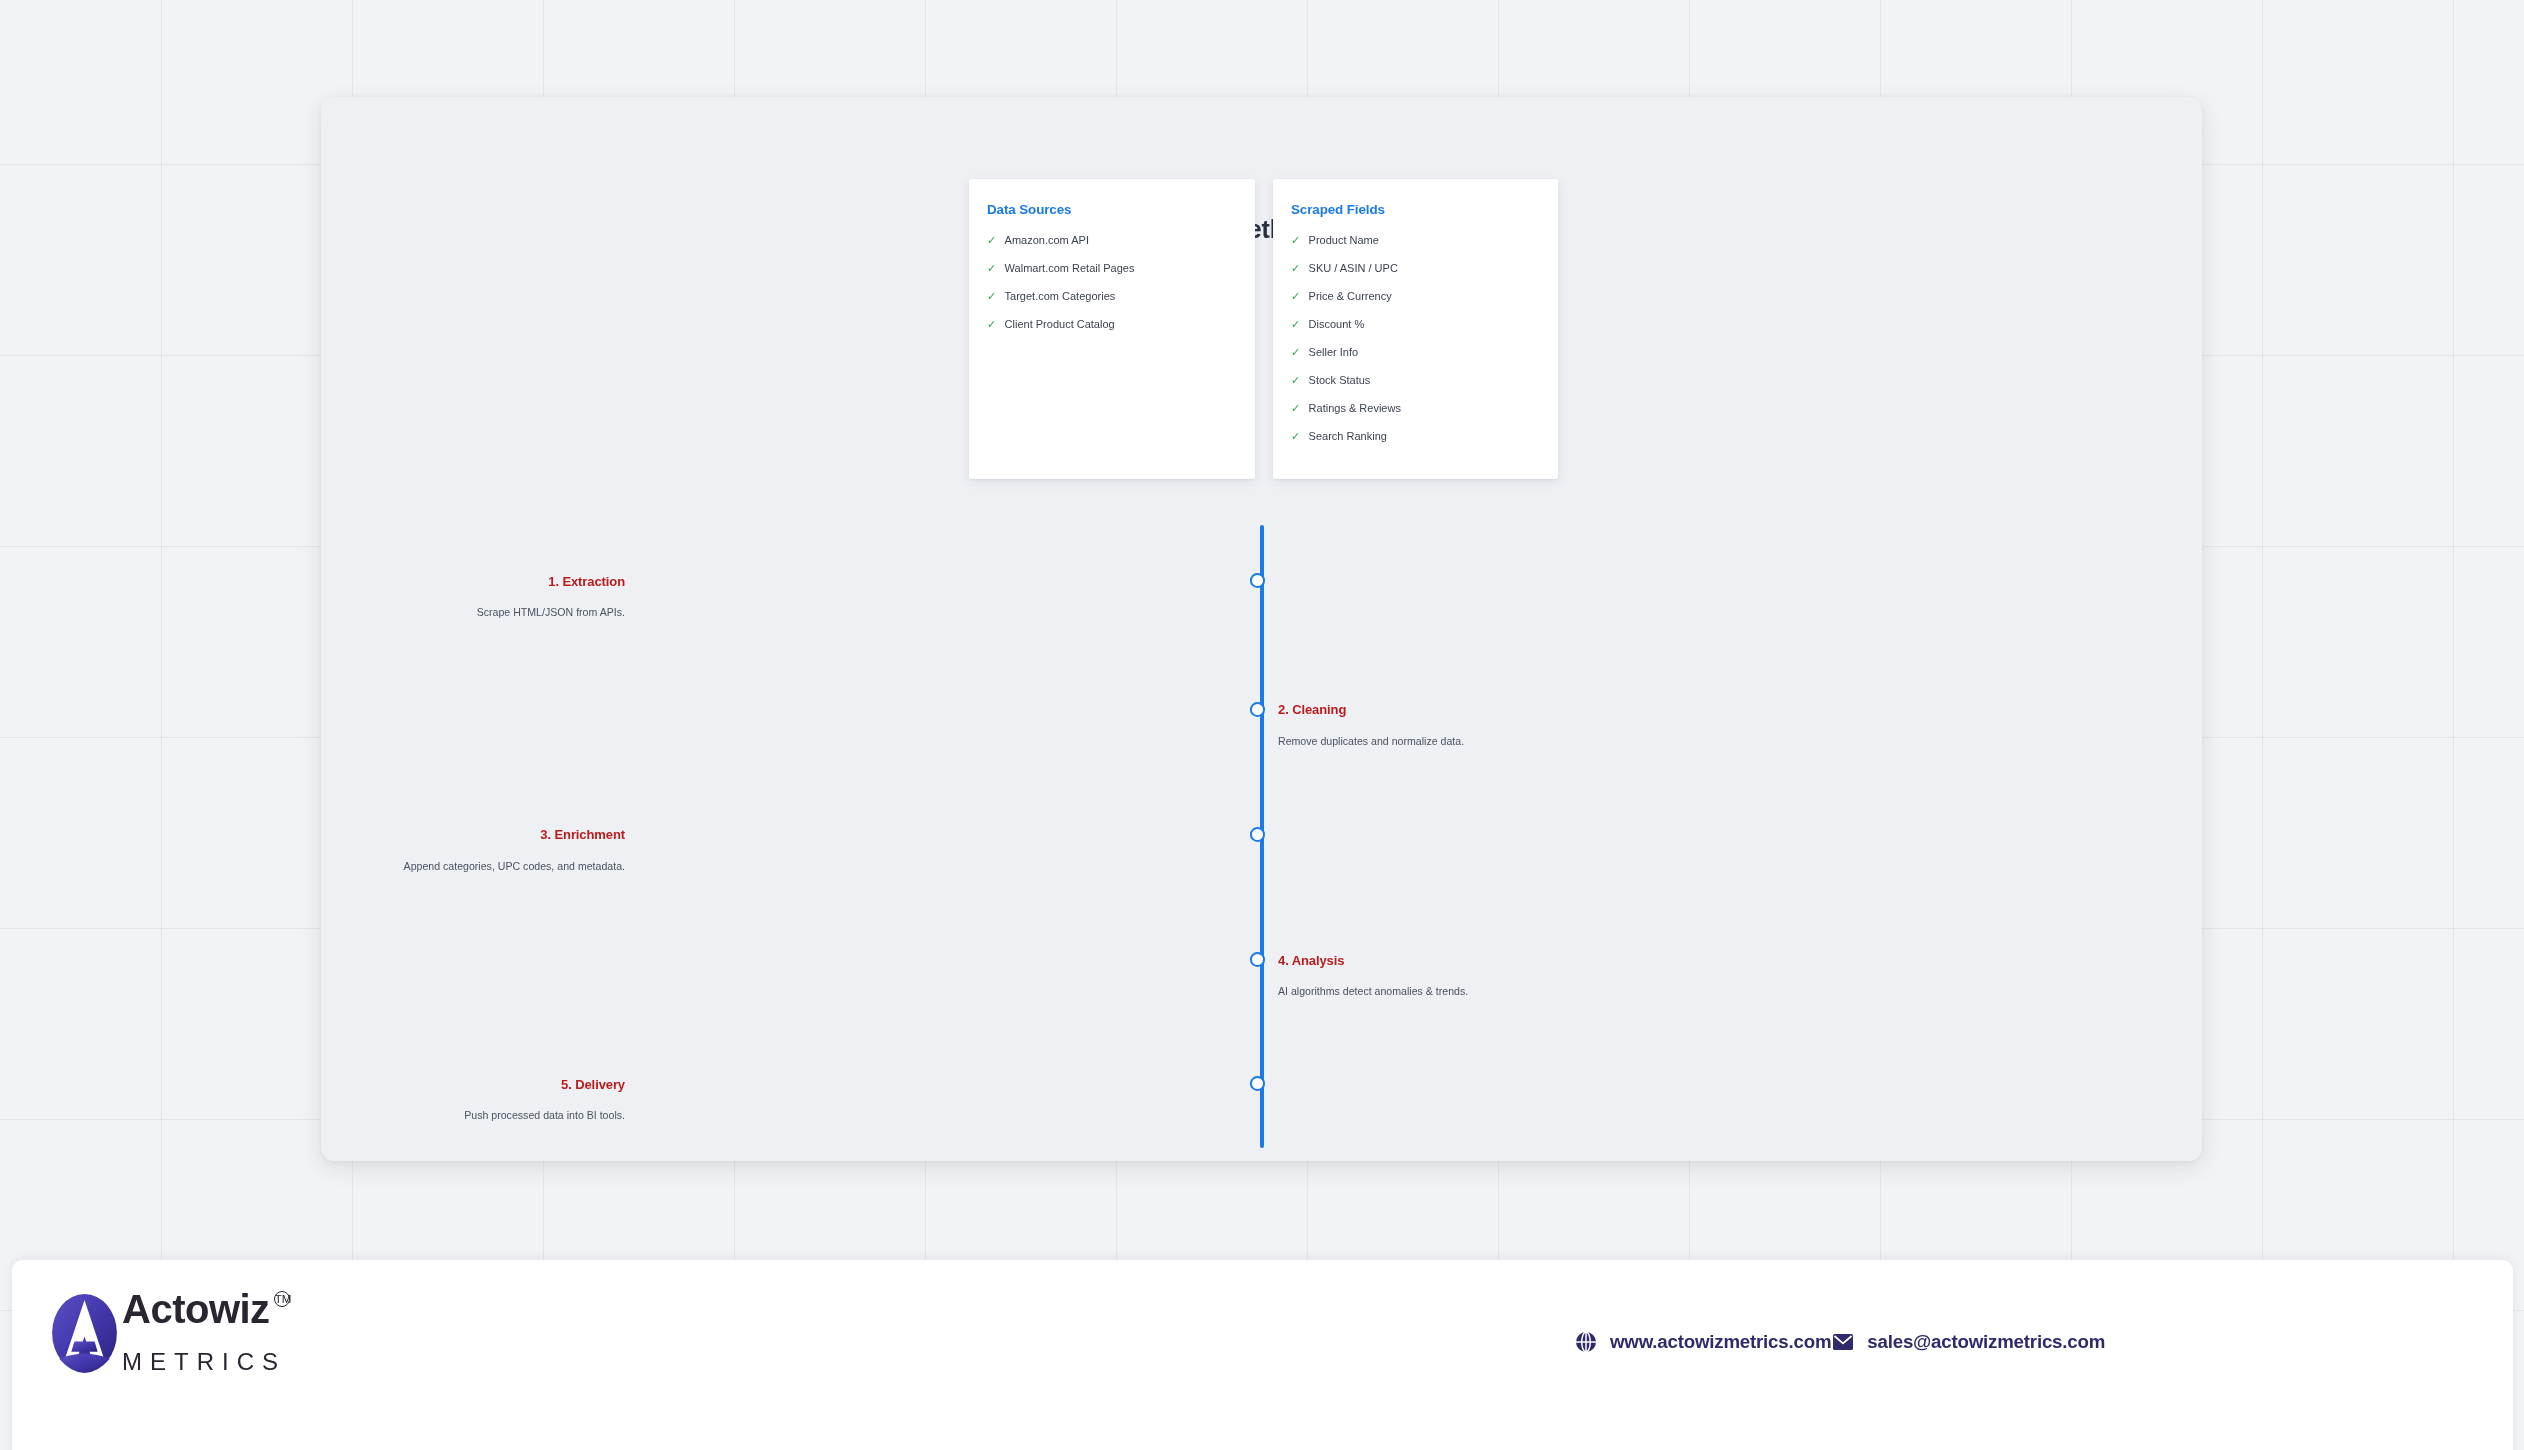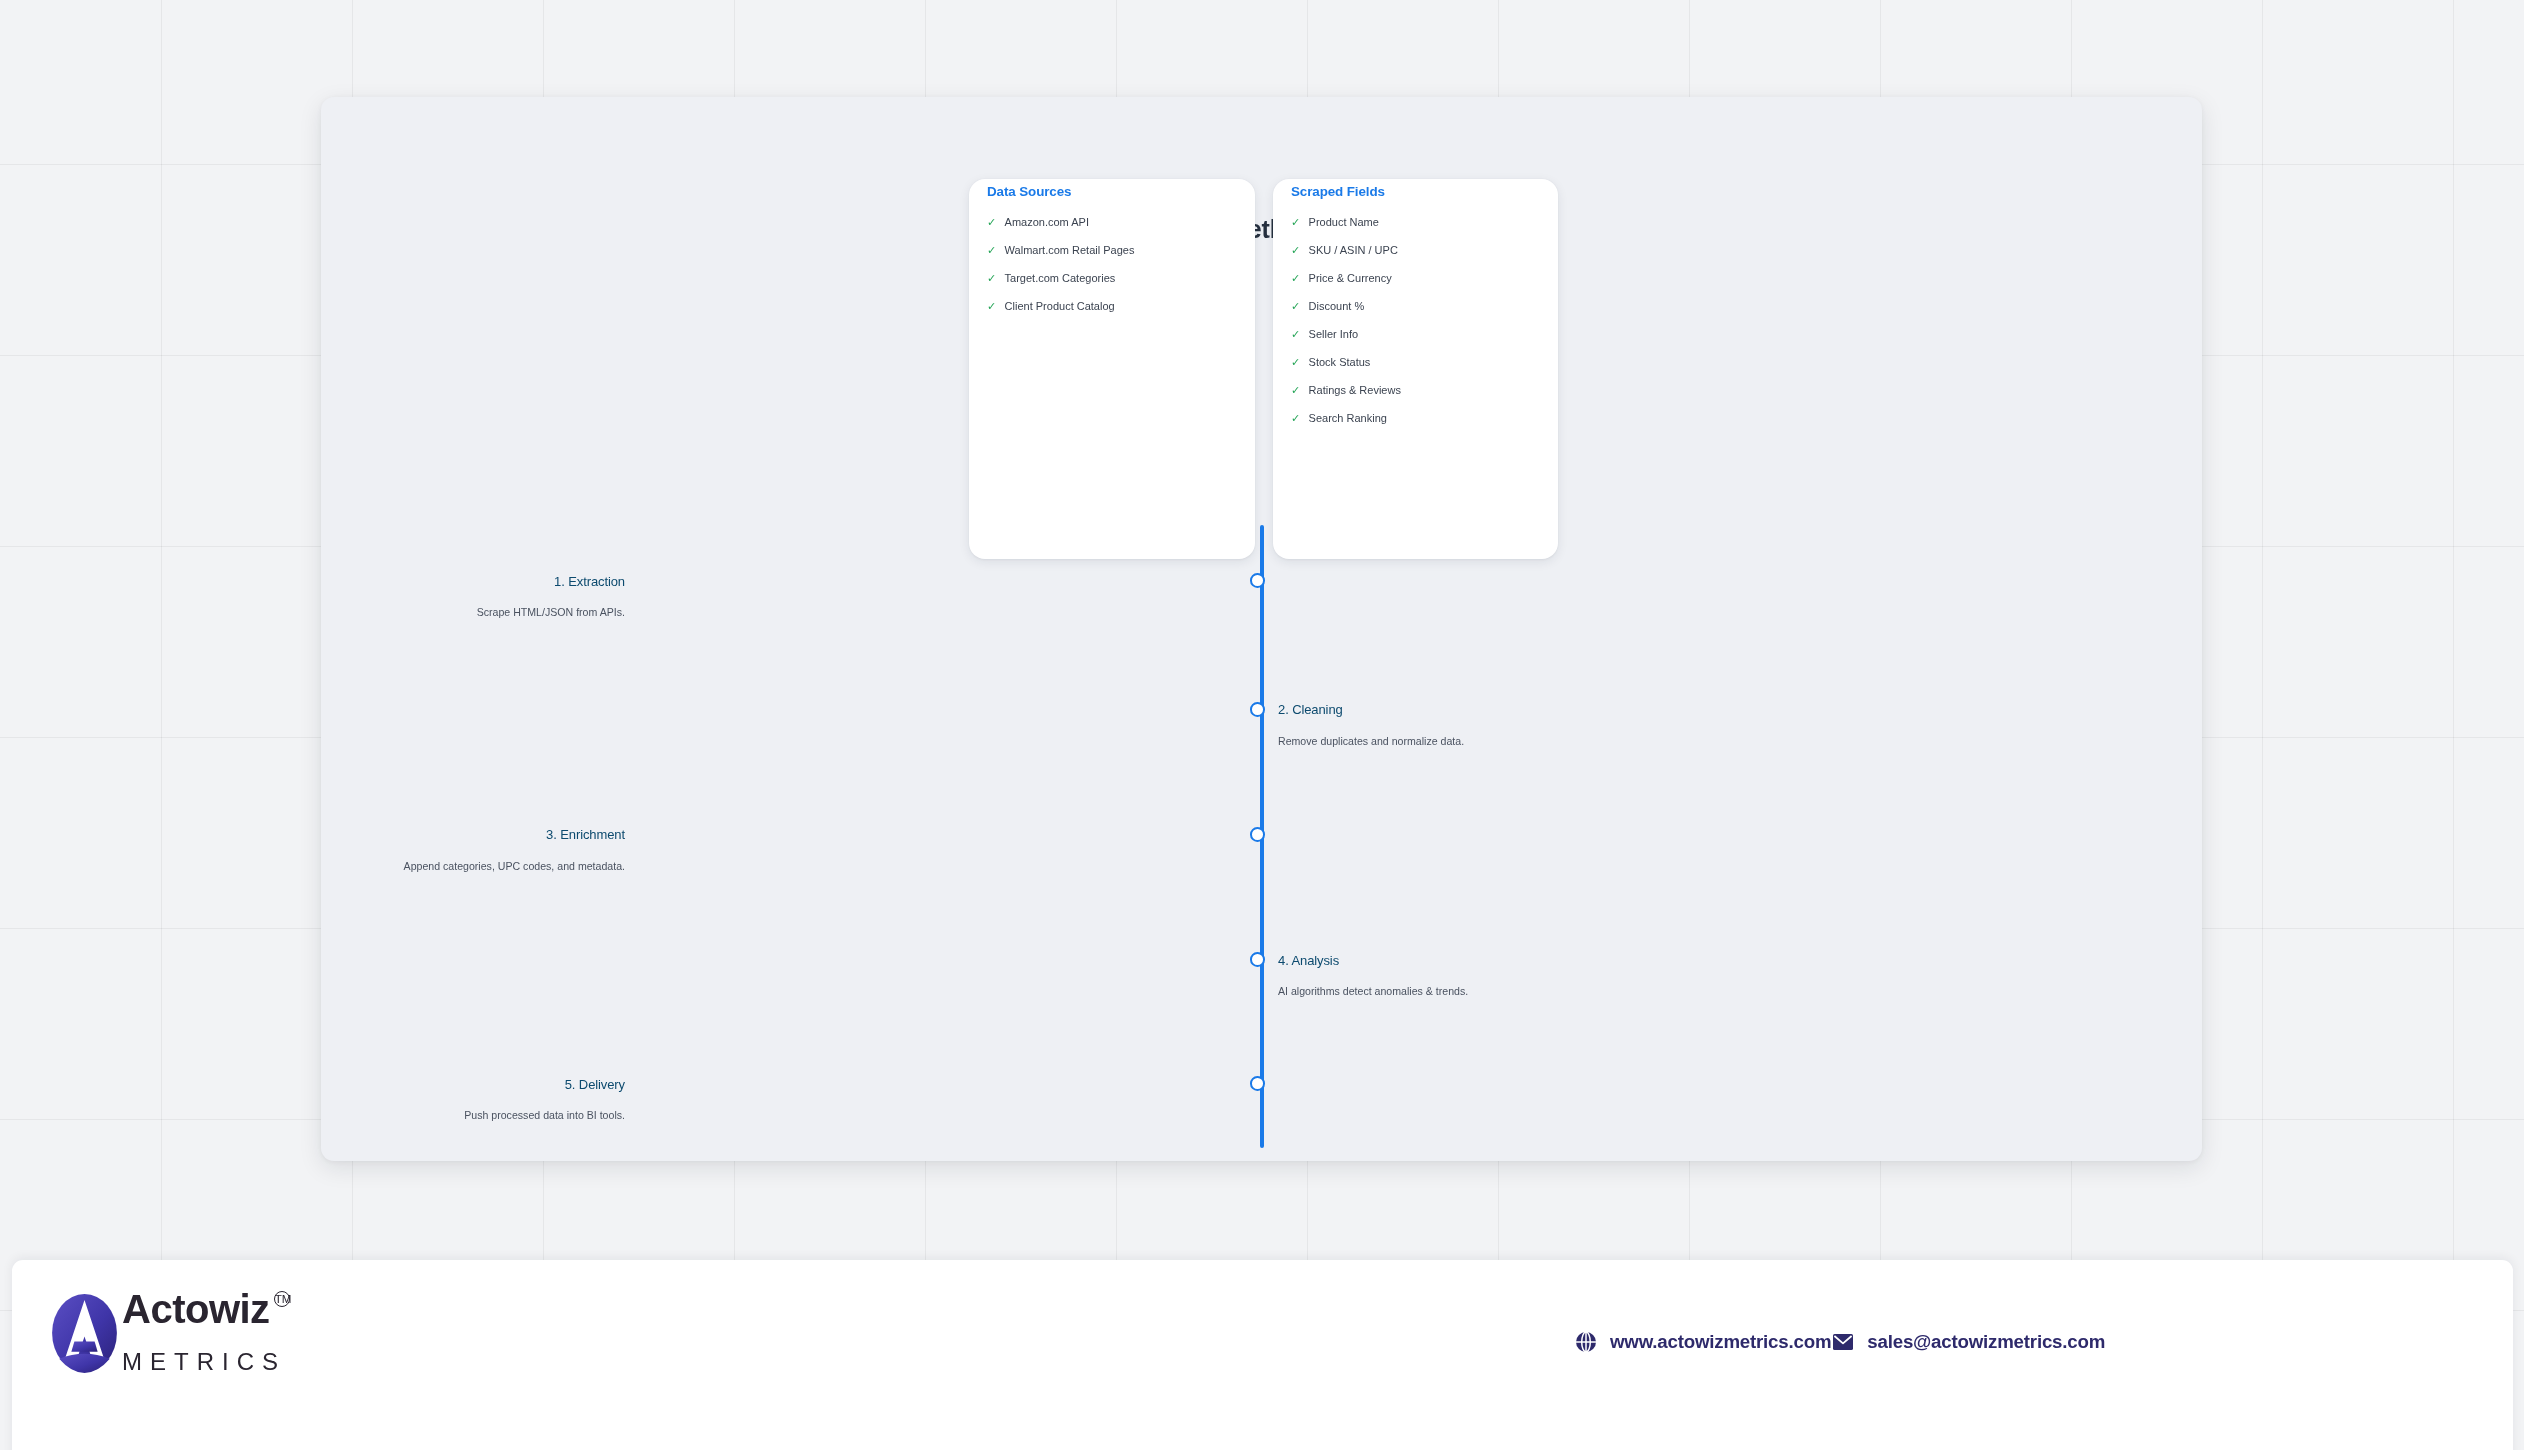--- a/index.html
+++ b/index.html
@@ -47,26 +47,26 @@
   #info-cards {
     position: absolute;
     left: 648px;
     top: 82px;
     display: flex;
     gap: 18px;
     align-items: stretch;
   }
   .info-card {
     background: #ffffff;
-    border-radius: 16px;
+    border-radius: 2px;
     box-shadow: 0 3px 11px rgba(25,35,60,0.085), 0 0.5px 2px rgba(25,35,60,0.05);
     width: 286px;
-    height: 380px;
+    height: 300px;
     box-sizing: border-box;
-    padding: 5px 18px 15px 18px;
+    padding: 23px 18px 15px 18px;
   }
   .info-card.narrow { width: 285px; }
   .info-card-title {
     font-size: 13.4px;
     font-weight: bold;
     color: #1a7ae8;
     margin-bottom: 18px;
     letter-spacing: -0.1px;
   }
   .info-list { list-style: none; margin: 0; padding: 0; }
@@ -111,22 +111,22 @@
     width: 14.7px;
     height: 14.7px;
     border: 2.8px solid #1a7ae8;
     background: #ffffff;
     border-radius: 50%;
     box-sizing: border-box;
   }
   .tl-title {
     position: absolute;
     font-size: 13px;
-    font-weight: normal;
-    color: #0c4a6e;
+    font-weight: bold;
+    color: #b91c1c;
     white-space: nowrap;
     letter-spacing: -0.1px;
   }
   .tl-desc {
     position: absolute;
     font-size: 10.6px;
     color: #4a5260;
     white-space: nowrap;
   }
   

